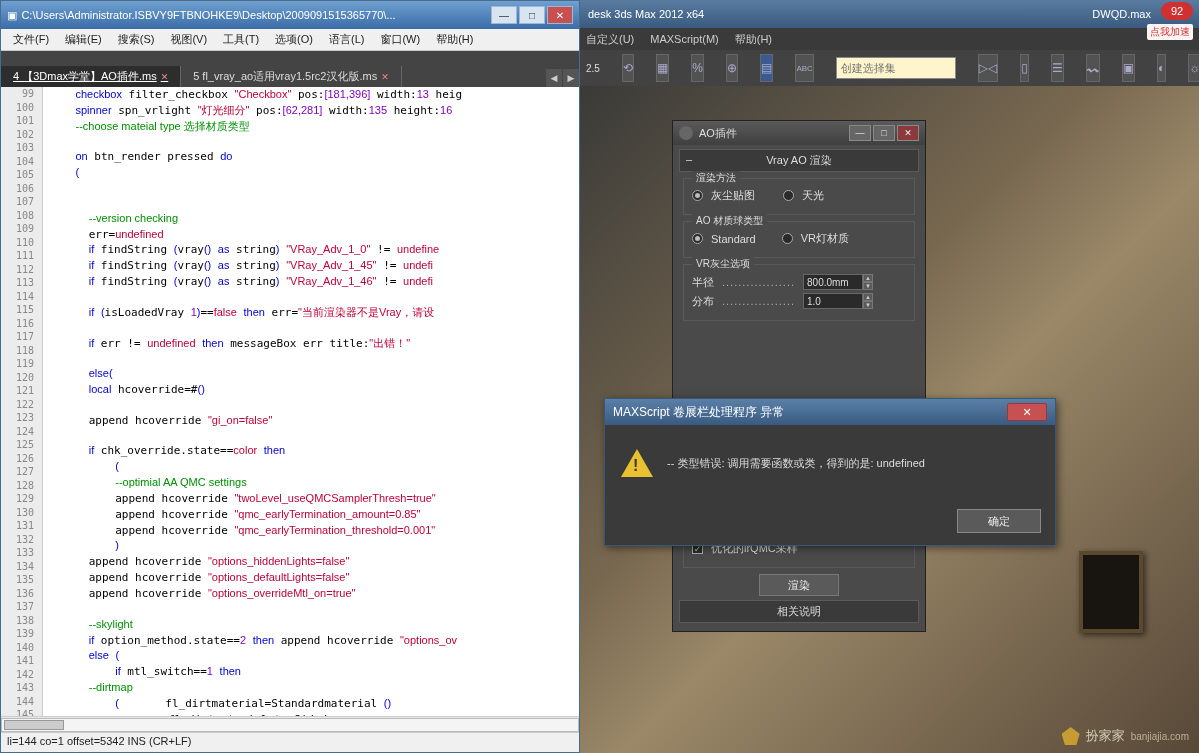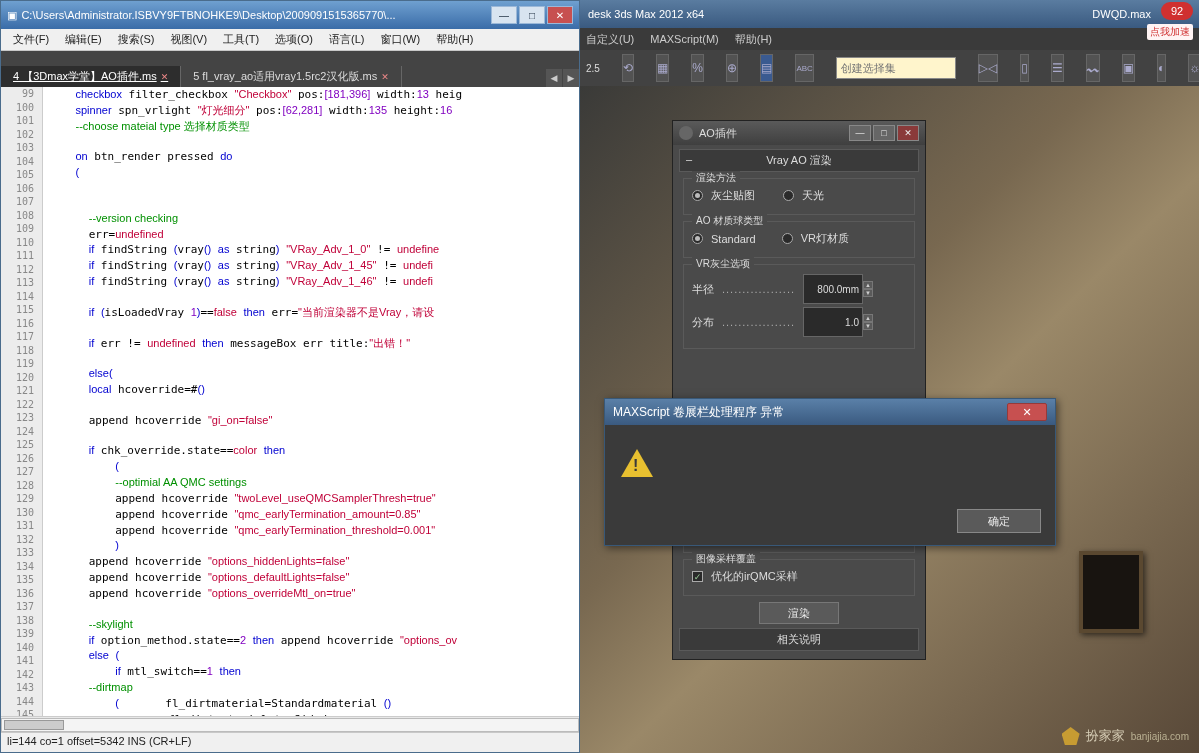--- a/index.html
+++ b/index.html
@@ -54,21 +54,21 @@
 .rbtn.x { background: #8a3a3a; }
 .section-hdr { background: #3a3a3a; padding: 3px 8px; text-align: center; border: 1px solid #5a5a5a; margin: 4px 6px 2px; cursor:pointer; position:relative;}
 .section-hdr .dash { position:absolute; left:6px; }
 .grp { border: 1px solid #5a5a5a; margin: 6px 10px; padding: 6px 8px 8px; position: relative; }
 .grp-label { position: absolute; top: -8px; left: 8px; background: #4a4a4a; padding: 0 4px; font-size: 10px; }
 .row { display: flex; align-items: center; gap: 8px; margin: 3px 0; }
 .radio { width: 11px; height: 11px; border-radius: 50%; border: 1px solid #aaa; background: #2a2a2a; display: inline-flex; align-items:center; justify-content:center;}
 .radio.on::after { content:''; width:5px; height:5px; background:#bbb; border-radius:50%;}
 .chk { width: 11px; height: 11px; border: 1px solid #aaa; background: #2a2a2a; display:inline-flex; align-items:center; justify-content:center; color:#9c9; font-size:9px;}
 .spinbox { display: flex; align-items: center; }
-.spinbox input { width: 60px; height: 16px; background: #2a2a2a; border: 1px solid #666; color: #ddd; font-size: 10px; padding: 14px 3px; text-align:right;}
+.spinbox input { width: 60px; height: 16px; background: #2a2a2a; border: 1px solid #666; color: #ddd; font-size: 10px; padding: 0 3px; text-align:left;}
 .spin-a { width: 10px; display:flex; flex-direction:column; }
 .spin-a div { height:8px; background:#5a5a5a; border:1px solid #777; font-size:6px; text-align:center; line-height:6px; cursor:pointer; color:#ccc;}
 .dots { letter-spacing:1px; color:#aaa;}
 .dropdown { display:flex; width:128px; height:18px; }
 .dropdown input { flex:1; background:#eee; border:1px solid #555; font-size:10px; padding:0 4px; color:#222;}
 .dropdown .ar { width:16px; background:#bbb; border:1px solid #555; display:flex; align-items:center; justify-content:center; font-size:8px; cursor:pointer; color:#222;}
 .big-btn { display:block; margin:6px auto 4px; width:80px; height:22px; background:#5a5a5a; border:1px solid #777; color:#eee; cursor:pointer; font-size:11px;}
 
 
 .dlg { position: absolute; left: 604px; top: 398px; width: 452px; background: #84cc16; border: 1px solid #385878; box-shadow: 2px 2px 8px rgba(0,0,0,.5); }
@@ -223,20 +223,21 @@
 
 <div class="dlg">
   <div class="dlg-title">
     <span class="t">MAXScript 卷展栏处理程序 异常</span>
     <div class="dlg-close">✕</div>
   </div>
   <div class="dlg-body">
     <div class="warn-ico">
         <div class="warn-tri"></div>
       </div>
+    <div>-- 类型错误: 调用需要函数或类，得到的是: undefined</div>
   </div>
   <div class="dlg-foot">
     <button class="dlg-btn">确定</button>
   </div>
 </div>
 
 <div class="script-window">
   <div class="title-bar">
     <span style="margin-right:4px;">▣</span>
     <span class="path">C:\Users\Administrator.ISBVY9FTBNOHKE9\Desktop\2009091515365770\...</span>

